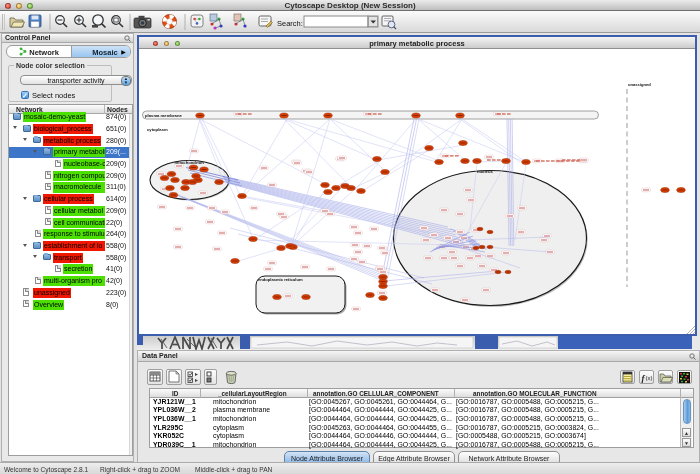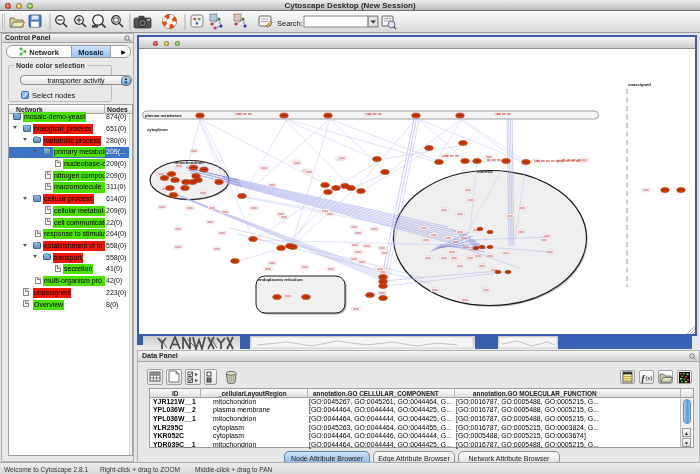--- a/index.html
+++ b/index.html
@@ -6,21 +6,21 @@
 #titlebar{left:0;top:0;width:700px;height:11px;background:linear-gradient(#ececec,#bdbdbd);border-bottom:1px solid #6f6f6f;position:absolute}
 #titlebar .t{position:absolute;left:0;right:0;top:1px;text-align:center;font-size:8px;font-weight:bold;color:#2a2a2a}
 .light{position:absolute;top:3px;width:6px;height:6px;border-radius:50%;border:0.5px solid rgba(0,0,0,.35)}
 
 #toolbar{left:0;top:11px;width:700px;height:22px;background:linear-gradient(#fbfbfb,#d9d9d9);border-bottom:1px solid #9a9a9a;position:absolute}
 
 #cpanel{left:1px;top:33px;width:133px;height:429px;background:#e9e9e9;border:1px solid #b0b0b0;position:absolute}
 #cphead{left:0;top:0;width:131px;height:9px;background:linear-gradient(#fafafa,#cfcfcf);border-bottom:1px solid #a8a8a8;position:absolute}
 #cphead span{position:absolute;left:3px;top:0px;font-size:7px;font-weight:bold;color:#222}
 #tabs{left:4px;top:11px;width:125px;height:13px;position:absolute;background:#fdfdfd;border:1px solid #9d9d9d;border-radius:6px;overflow:hidden}
-#tabMosaic{position:absolute;left:64px;top:0;width:40px;height:13px;background:linear-gradient(#cde2f7,#8fc0ee);border-left:1px solid #9d9d9d;border-right:1px solid #9d9d9d;text-align:center;font-size:7.5px;font-weight:bold;color:#123;line-height:13px}
+#tabMosaic{position:absolute;left:64px;top:0;width:68px;height:13px;background:linear-gradient(#cde2f7,#8fc0ee);border-left:1px solid #9d9d9d;border-right:1px solid #9d9d9d;text-align:center;font-size:7.5px;font-weight:bold;color:#123;line-height:13px}
 #tabNet{position:absolute;left:0;top:0;width:64px;height:13px;text-align:center;font-size:7.5px;font-weight:bold;color:#222;line-height:13px}
 #tabArr{position:absolute;right:0px;top:0;width:13px;height:13px;line-height:13px;text-align:center;font-size:6px;color:#000}
 #gbox{left:6px;top:31px;width:104px;height:37px;position:absolute;border:1px solid #bdbdbd;border-radius:2px}
 #gbox .gt{position:absolute;left:5px;top:-4px;background:#e9e9e9;padding:0 2px;font-size:7px;font-weight:bold;color:#333}
 #combo{position:absolute;left:11px;top:9px;width:112px;height:9.5px;background:linear-gradient(#ffffff,#e2e2e2);border:1px solid #8f8f8f;border-radius:4px;font-size:7px;color:#111;text-align:center;line-height:9px}
 #combo .stp{position:absolute;right:0px;top:-0.5px;width:10px;height:10px;background:linear-gradient(#bfe0fb,#5da2e0);border:1px solid #777;border-radius:4px;color:#123;font-size:4.4px;line-height:4.6px;text-align:center}
 #cbx{position:absolute;left:12px;top:25px;width:7.5px;height:7.5px;background:linear-gradient(#9ccdf5,#4a94dd);border:1px solid #3a70ad;border-radius:1.5px;color:#fff;font-size:7px;line-height:7px;text-align:center;font-weight:bold}
 #cblab{position:absolute;left:23px;top:25px;font-size:7.5px;color:#111}
 
 #tree{left:6px;top:70px;width:125px;height:352px;background:#fff;border:1px solid #9e9e9e;position:absolute;overflow:hidden}
@@ -282,20 +282,21 @@
     </div>
     <div id="tscroll"></div>
   </div>
 </div>
 
 <div id="netwin">
   <div id="nettitle">
     <div class="light" style="left:14px;top:3.5px;width:5px;height:5px;background:radial-gradient(circle at 35% 30%,#ff9a8a,#e33022)"></div>
     <div class="light" style="left:25px;top:3.5px;width:5px;height:5px;background:radial-gradient(circle at 35% 30%,#ffe9a8,#efa529)"></div>
     <div class="light" style="left:36px;top:3.5px;width:5px;height:5px;background:radial-gradient(circle at 35% 30%,#c8f2a0,#6cbf2e)"></div>
+    <div class="t">primary metabolic process</div>
   </div>
 </div>
 <svg width="556" height="285" viewBox="139 49 556 285" xmlns="http://www.w3.org/2000/svg" style="position:absolute;left:139px;top:49px">
 <rect x="142.5" y="111" width="456" height="8" rx="4" fill="#f4f4f4" stroke="#8a8a8a" stroke-width="0.8"></rect>
 <text x="145" y="117" font-size="4.2" font-weight="bold" fill="#111" font-family="Liberation Sans, sans-serif">plasma membrane</text>
 <text x="147" y="130.5" font-size="4.2" font-weight="bold" fill="#111" font-family="Liberation Sans, sans-serif">cytoplasm</text>
 <ellipse cx="190.3" cy="181.3" rx="39.5" ry="19.5" fill="#00000033"></ellipse>
 <ellipse cx="189.5" cy="180" rx="39.5" ry="19.5" fill="#f1f1f1" stroke="#1a1a1a" stroke-width="1.1"></ellipse>
 <text x="174.5" y="163.5" font-size="4.2" font-weight="bold" fill="#111" font-family="Liberation Sans, sans-serif">mitochondrion</text>
 <ellipse cx="491.2" cy="239.5" rx="96.5" ry="67.5" fill="#00000040"></ellipse>

